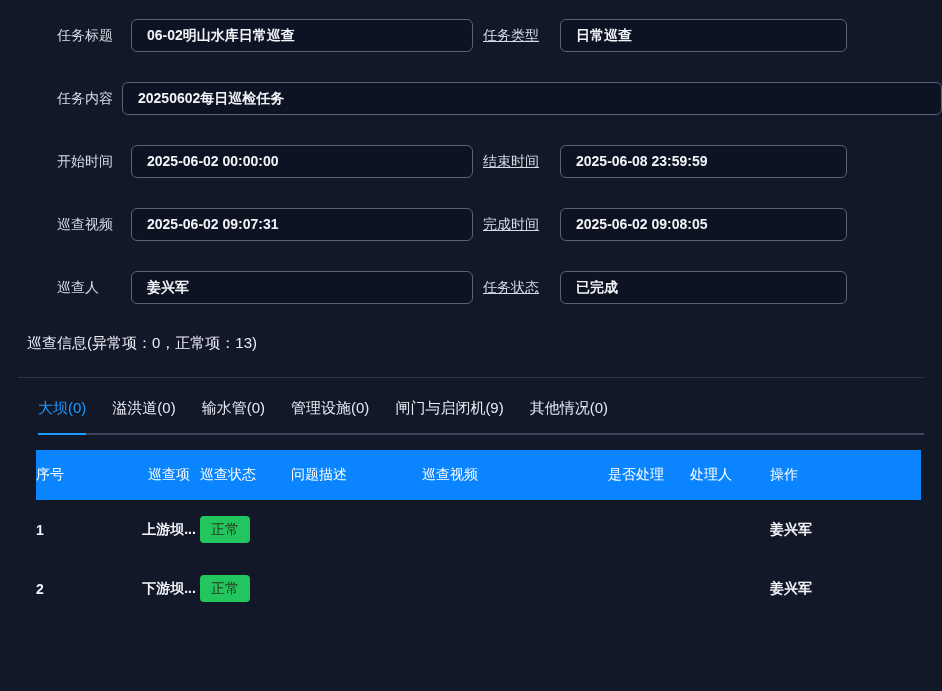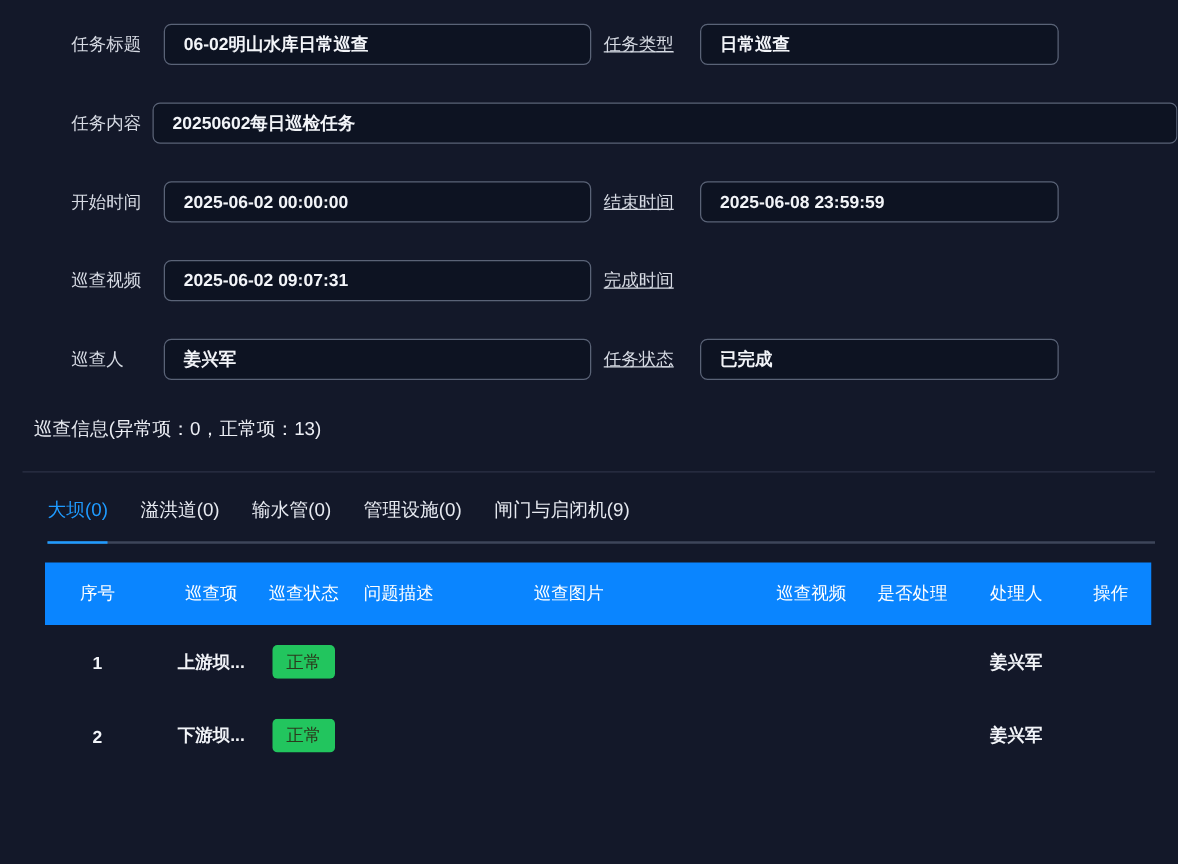--- a/index.html
+++ b/index.html
@@ -59,21 +59,21 @@
   .t-row {
     display:grid;
     grid-template-columns:84px 80px 86px 136px 186px 82px 80px 86px 65px;
     align-items:center;
   }
   .t-head {
     background:#0a85ff; height:50px; color:#ffffff; font-size:14px;
   }
   .t-body-row { height:59px; font-size:14px; font-weight:700; color:#f2f4f8; }
   .cell { overflow:hidden; white-space:nowrap; }
-  .c-center { text-align:center; }
+  .c-center { }
   .c-l18 { padding-left:18px; text-align:center; }
   .c-l5  { padding-left:5px;  text-align:left; }
   .badge {
     display:inline-block; background:#22c55e; color:#2b3a1d;
     font-size:14px; font-weight:400;
     border-radius:4px; padding:5px 11px; line-height:1.2;
   }
 </style>
 </head>
 <body>
@@ -96,20 +96,21 @@
     <div class="f-label">开始时间</div>
     <div class="input w-left">2025-06-02 00:00:00</div>
     <div class="f-label2">结束时间</div>
     <div class="input w-right">2025-06-08 23:59:59</div>
   </div>
 
   <div class="form-row">
     <div class="f-label">巡查视频</div>
     <div class="input w-left">2025-06-02 09:07:31</div>
     <div class="f-label2">完成时间</div>
+    <div class="input w-right">2025-06-02 09:08:05</div>
   </div>
 
   <div class="form-row">
     <div class="f-label">巡查人</div>
     <div class="input w-left">姜兴军</div>
     <div class="f-label2">任务状态</div>
     <div class="input w-right">已完成</div>
   </div>
 
 </div>
@@ -119,30 +120,30 @@
   <div class="section-summary">(异常项：0，正常项：13)</div>
 </div>
 <div class="divider"></div>
 
 <div class="tabs">
   <div class="tab active">大坝(0)</div>
   <div class="tab">溢洪道(0)</div>
   <div class="tab">输水管(0)</div>
   <div class="tab">管理设施(0)</div>
   <div class="tab">闸门与启闭机(9)</div>
+  <div class="tab">其他情况(0)</div>
 </div>
 
 <div class="table">
 
   <div class="t-row t-head">
     <div class="cell c-center">序号</div>
     <div class="cell c-l18">巡查项</div>
     <div class="cell c-center">巡查状态</div>
     <div class="cell c-l5">问题描述</div>
-    <div class="cell c-l5">巡查图片</div>
     <div class="cell c-center">巡查视频</div>
     <div class="cell c-center">是否处理</div>
     <div class="cell c-center">处理人</div>
     <div class="cell c-center">操作</div>
   </div>
 
   <div class="t-row t-body-row">
     <div class="cell c-center">1</div>
     <div class="cell c-l18">上游坝...</div>
     <div class="cell c-center"><span class="badge">正常</span></div>

